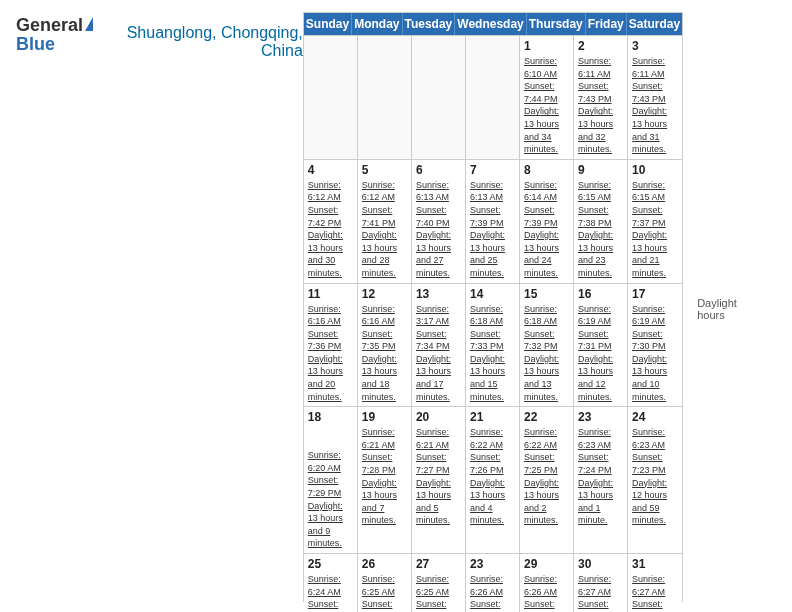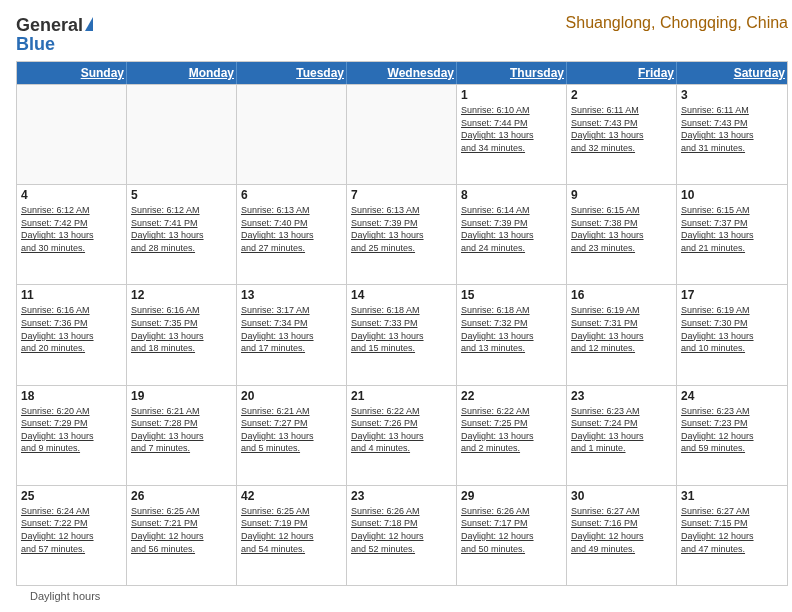--- a/index.html
+++ b/index.html
@@ -6,23 +6,22 @@
     body {
       font-family: Arial, sans-serif;
       background: #fff;
       width: 792px;
       height: 612px;
       overflow: hidden;
     }
     .page {
       width: 792px;
       height: 612px;
-      padding: 12px 4px 10px 16px;
-      display: flex;
-      flex-direction: column;
+      padding: 12px 28px 10px 16px;
+      display: flex;
     }
     .header {
       display: flex;
       justify-content: space-between;
       align-items: flex-start;
       margin-bottom: 6px;
     }
     .logo {
       display: flex;
       flex-direction: column;
@@ -56,42 +55,41 @@
       text-align: right;
     }
     .main-title {
       font-size: 36px;
       font-weight: bold;
       color: #222;
       line-height: 1.1;
     }
     .subtitle {
       font-size: 16px;
-      color: #a16207;
-      margin-top: 2px;
+      color: #0369a1;
+      margin-top: 12px;
     }
     .calendar {
       flex: 1;
       display: flex;
       flex-direction: column;
       border: 1px solid #ccc;
     }
     .cal-header-row {
       display: grid;
       grid-template-columns: repeat(7, 1fr);
       background: #2a6db5;
     }
     .cal-header-cell {
       color: #fff;
       font-size: 12px;
       font-weight: bold;
       text-align: right;
       padding: 4px 2px;
       border-right: 1px solid #5590cc;
-      text-decoration: underline;
     }
     .cal-header-cell:last-child { border-right: none; }
     .cal-body {
       display: flex;
       flex-direction: column;
       flex: 1;
     }
     .cal-week {
       display: grid;
       grid-template-columns: repeat(7, 1fr);
@@ -287,21 +285,21 @@
             <div class="day-num">17</div>
             <div class="day-info" style="white-space: pre-line;">Sunrise: 6:19 AM
 Sunset: 7:30 PM
 Daylight: 13 hours
 and 10 minutes.</div>
           </div>
         </div>
         <div class="cal-week">
           <div class="cal-cell">
             <div class="day-num">18</div>
-            <div class="day-info" style="white-space: pre-line;">Sunrise: 6:20 AM
+            <div class="day-info" style="white-space: pre-line; margin-top: 23px;">Sunrise: 6:20 AM
 Sunset: 7:29 PM
 Daylight: 13 hours
 and 9 minutes.</div>
           </div>
           <div class="cal-cell">
             <div class="day-num">19</div>
             <div class="day-info" style="white-space: pre-line;">Sunrise: 6:21 AM
 Sunset: 7:28 PM
 Daylight: 13 hours
 and 7 minutes.</div>
@@ -351,21 +349,21 @@
 and 57 minutes.</div>
           </div>
           <div class="cal-cell">
             <div class="day-num">26</div>
             <div class="day-info" style="white-space: pre-line;">Sunrise: 6:25 AM
 Sunset: 7:21 PM
 Daylight: 12 hours
 and 56 minutes.</div>
           </div>
           <div class="cal-cell">
-            <div class="day-num">42</div>
+            <div class="day-num">27</div>
             <div class="day-info" style="white-space: pre-line;">Sunrise: 6:25 AM
 Sunset: 7:19 PM
 Daylight: 12 hours
 and 54 minutes.</div>
           </div>
           <div class="cal-cell">
             <div class="day-num">23</div>
             <div class="day-info" style="white-space: pre-line;">Sunrise: 6:26 AM
 Sunset: 7:18 PM
 Daylight: 12 hours

